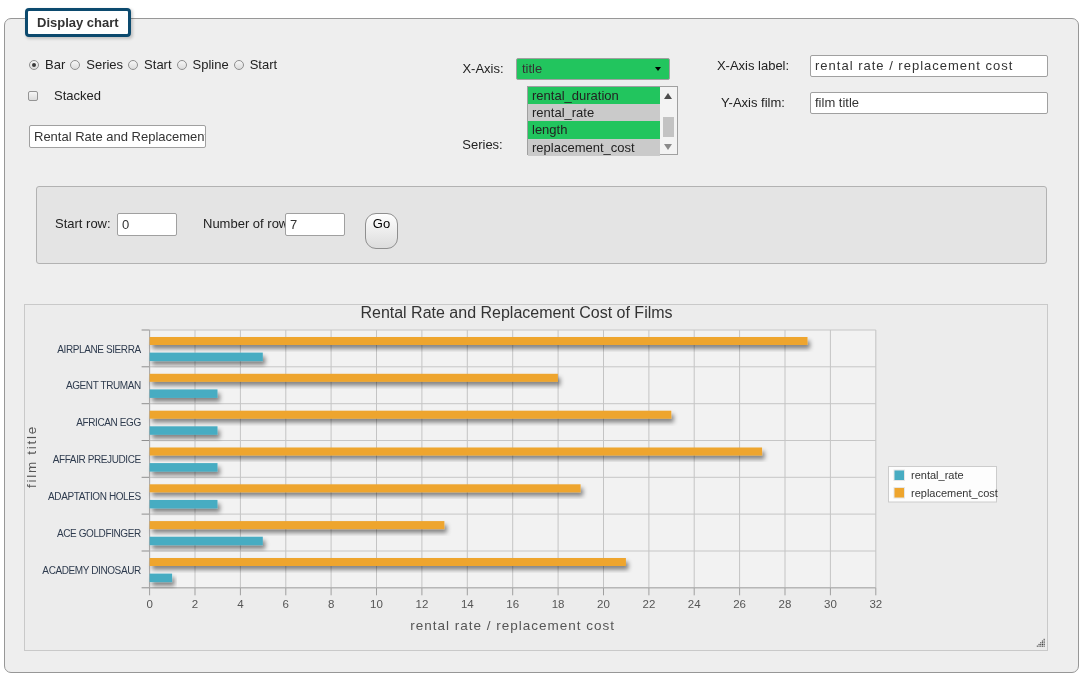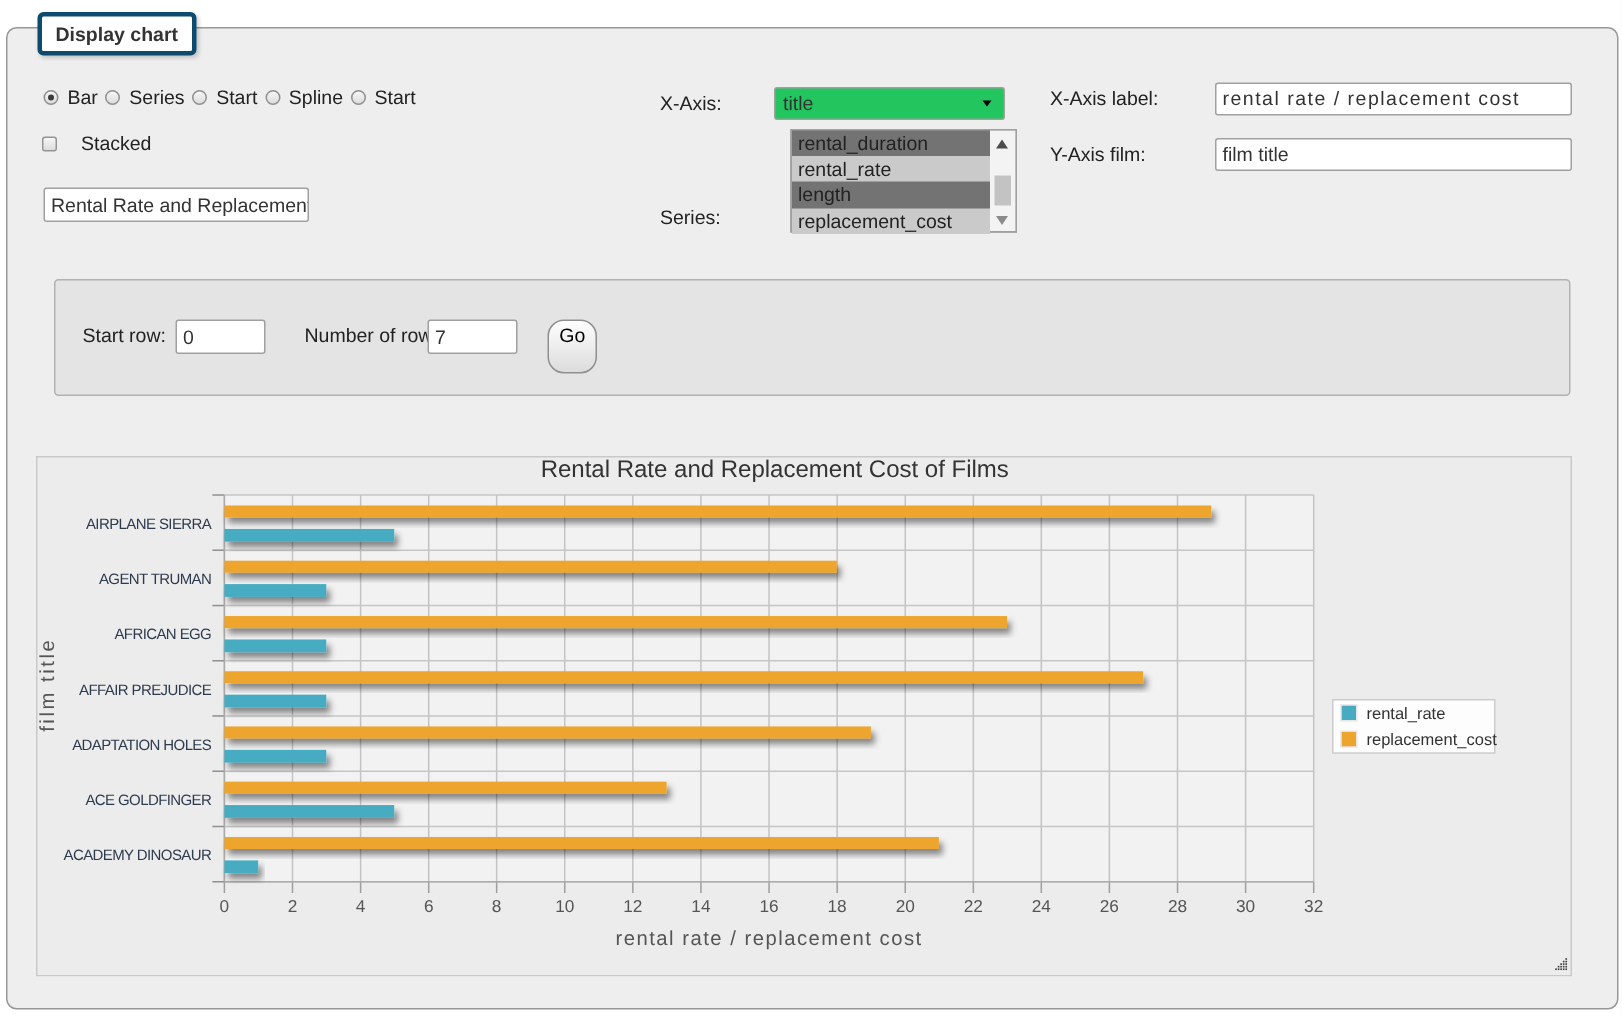--- a/index.html
+++ b/index.html
@@ -11,31 +11,31 @@
   box-shadow:1.5px 1.5px 3px rgba(0,0,0,0.18);}
 .radio{display:inline-block;width:10px;height:10px;border-radius:50%;border:1px solid #8f8f8f;
   background:linear-gradient(#f6f6f6,#dcdcdc);box-sizing:border-box;vertical-align:-1px;}
 .radio.on{position:relative;}
 .radio.on::after{content:'';position:absolute;left:2px;top:2px;width:4px;height:4px;
   border-radius:50%;background:#3b3b3b;}
 .check{display:inline-block;width:10px;height:10px;border-radius:2px;border:1px solid #949494;
   background:linear-gradient(#f6f6f6,#dcdcdc);box-sizing:border-box;vertical-align:-1px;}
 .inp{background:#fff;border:1px solid #a0a0a0;border-radius:2px;box-sizing:border-box;
   padding:0 4px;color:#333;white-space:nowrap;overflow:hidden;}
-.lbl{text-align:left;}
+.lbl{text-align:center;}
 #radios{left:29px;top:57px;}
 #radios span.t{margin:0 5px 0 6px;}
 #stackrow{left:28px;top:88px;}
 #titleinp{left:29px;top:125px;width:177px;height:23px;line-height:21px;}
 #xaxislbl{left:440px;top:58px;width:86px;line-height:22px;}
 #selectbox{left:516px;top:58px;width:154px;height:22px;line-height:20px;background:#22c55e;
   border:1px solid #a0a0a0;border-radius:2px;box-sizing:border-box;padding:0 5px;color:#333;}
 #selectbox::after{content:'';position:absolute;right:8px;top:8px;width:0;height:0;
   border-left:3.5px solid transparent;border-right:3.5px solid transparent;border-top:4.5px solid #000;}
-#listbox{left:527px;top:86px;width:151px;height:69px;background:#737373;border:1px solid #a0a0a0;
+#listbox{left:527px;top:86px;width:151px;height:69px;background:#22c55e;border:1px solid #a0a0a0;
   box-sizing:border-box;color:#222;}
 #listbox .row{height:17.2px;line-height:17.2px;padding-left:4px;white-space:nowrap;overflow:hidden;
   margin-right:17px;}
 #listbox .sel{background:#cacaca;}
 #sbar{position:absolute;right:0;top:0;width:17px;height:67px;background:#f3f3f3;}
 #sbar .thumb{position:absolute;left:3px;top:30px;width:11px;height:20px;background:#c3c3c3;}
 #sbar .up{position:absolute;left:4px;top:6px;width:0;height:0;border-left:4.5px solid transparent;
   border-right:4.5px solid transparent;border-bottom:6px solid #4d4d4d;}
 #sbar .dn{position:absolute;left:4px;bottom:4px;width:0;height:0;border-left:4.5px solid transparent;
   border-right:4.5px solid transparent;border-top:6px solid #8a8a8a;}

